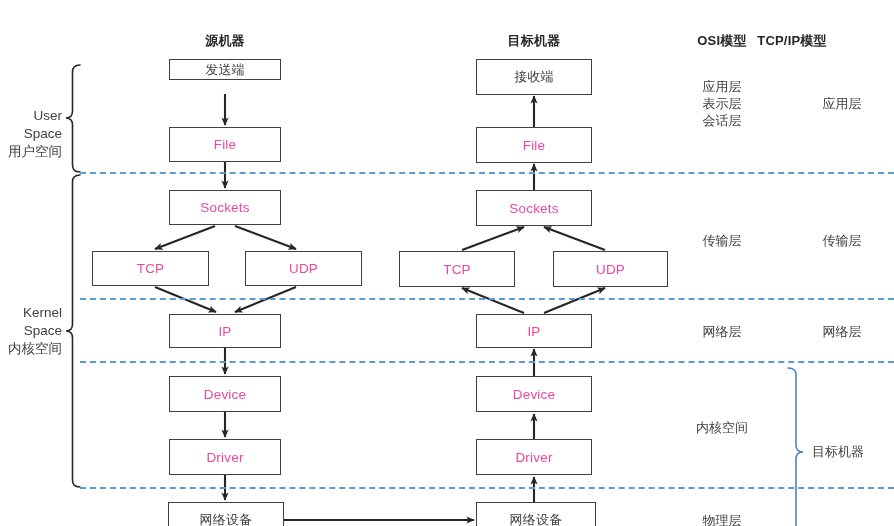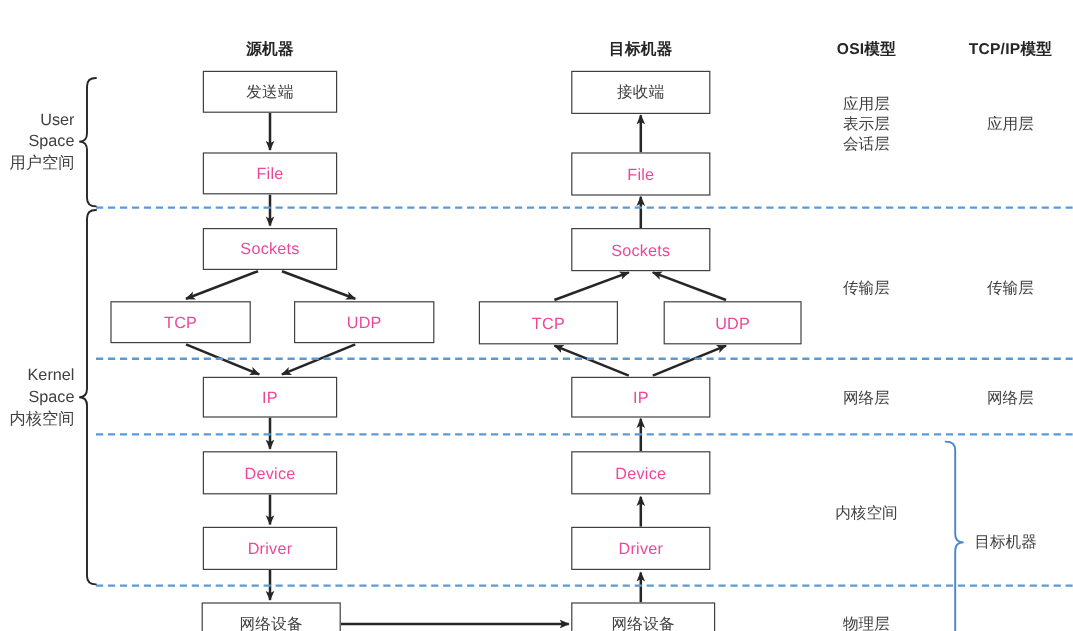--- a/index.html
+++ b/index.html
@@ -155,43 +155,43 @@
   </svg>
 
   <div class="dashline" style="left:80px;top:149px;width:814px;"></div>
   <div class="dashline" style="left:80px;top:275px;width:814px;"></div>
   <div class="dashline" style="left:80px;top:338px;width:814px;"></div>
   <div class="dashline" style="left:80px;top:464px;width:814px;"></div>
 
   <div class="col-header" style="left:225px;top:9px;">源机器</div>
   <div class="col-header" style="left:534px;top:9px;text-align:center;">目标机器</div>
   <div class="col-header" style="left:722px;top:9px;">OSI模型</div>
-  <div class="col-header" style="left:842px;top:9px;">TCP/IP模型</div>
-
-  <div class="node cjk" style="left:169px;top:36px;width:112px;height:35px;">发送端</div>
+  <div class="col-header" style="left:792px;top:9px;">TCP/IP模型</div>
+
+  <div class="node cjk" style="left:169px;top:36px;width:112px;height:21px;">发送端</div>
   <div class="node" style="left:169px;top:104px;width:112px;height:35px;">File</div>
   <div class="node" style="left:169px;top:167px;width:112px;height:35px;">Sockets</div>
   <div class="node" style="left:92px;top:228px;width:117px;height:35px;">TCP</div>
   <div class="node" style="left:245px;top:228px;width:117px;height:35px;">UDP</div>
   <div class="node" style="left:169px;top:291px;width:112px;height:34px;">IP</div>
   <div class="node" style="left:169px;top:353px;width:112px;height:36px;">Device</div>
   <div class="node" style="left:169px;top:416px;width:112px;height:36px;">Driver</div>
   <div class="node cjk" style="left:168px;top:479px;width:116px;height:36px;">网络设备</div>
 
   <div class="node cjk" style="left:476px;top:36px;width:116px;height:36px;">接收端</div>
   <div class="node" style="left:476px;top:104px;width:116px;height:36px;">File</div>
   <div class="node" style="left:476px;top:167px;width:116px;height:36px;">Sockets</div>
   <div class="node" style="left:399px;top:228px;width:116px;height:36px;">TCP</div>
   <div class="node" style="left:553px;top:228px;width:115px;height:36px;">UDP</div>
   <div class="node" style="left:476px;top:291px;width:116px;height:34px;">IP</div>
   <div class="node" style="left:476px;top:353px;width:116px;height:36px;">Device</div>
   <div class="node" style="left:476px;top:416px;width:116px;height:36px;">Driver</div>
   <div class="node cjk" style="left:476px;top:479px;width:120px;height:36px;">网络设备</div>
 
-  <div class="space-label" style="left:0px;top:95px;width:62px;">User
+  <div class="space-label" style="left:0px;top:111px;width:62px;">User
 Space
 用户空间</div>
   <div class="space-label" style="left:0px;top:308px;width:62px;">Kernel
 Space
 内核空间</div>
 
   <div class="side-label" style="left:722px;top:80px;">应用层
 表示层
 会话层</div>
   <div class="side-label" style="left:722px;top:217px;">传输层</div>

